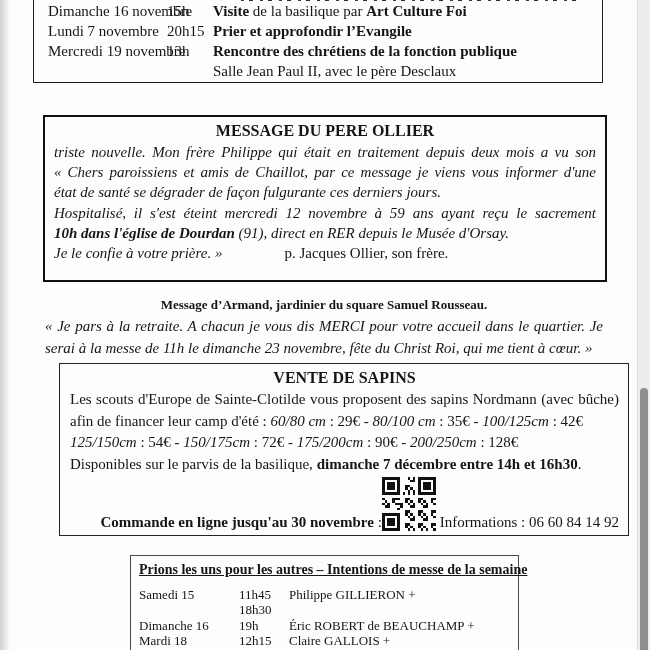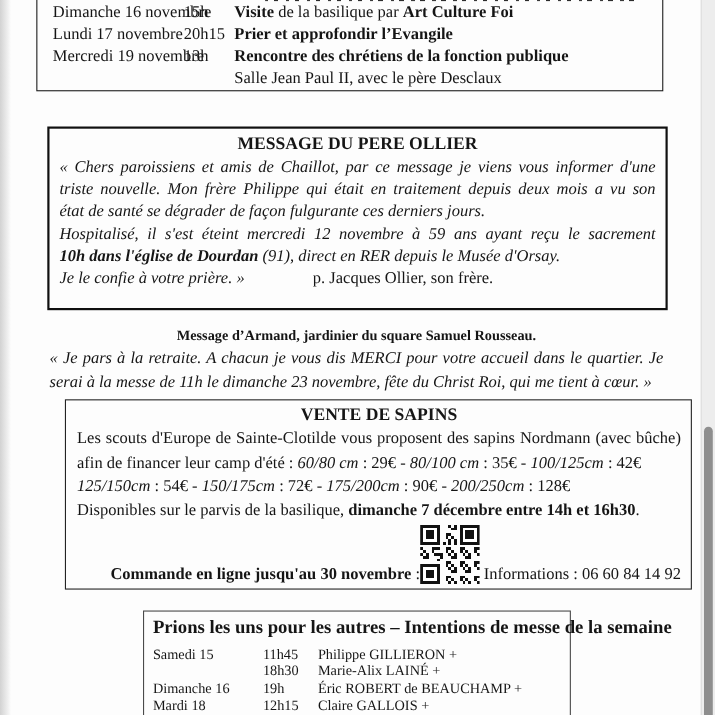--- a/index.html
+++ b/index.html
@@ -44,58 +44,58 @@
   #sapins-box{left:43px;top:363px;width:570px;height:173px;border:1.5px solid #232323;
               padding:3px 9px 0 10px;font-size:15px;line-height:21.5px;margin-left:16px;}
   #sapins-box .title{font-size:16px;line-height:22px;}
   .order-row{display:flex;align-items:flex-end;justify-content:flex-end;height:57px;margin-top:0;}
   .order-left,.order-right{white-space:nowrap;line-height:20px;}
   .qr{width:54px;height:54px;margin:0 4px 1px 0;}
 
   
   #intentions-box{left:130px;top:555px;width:389px;height:120px;border:1px solid #4a4a4a;
                   padding:6px 8px 0 8px;font-size:13px;line-height:15.5px;}
-  #intentions-box .title{font-size:17px;margin-bottom:9px;white-space:nowrap;}
+  #intentions-box .title{font-size:14px;text-decoration:underline;margin-bottom:9px;white-space:nowrap;}
   .int-row{display:grid;grid-template-columns:100px 50px auto;white-space:nowrap;}
 </style>
 </head>
 <body>
 
 <div id="stage">
 
   <div class="docbox" id="schedule-box">
     <div class="sched-remnant">
       <div class="dashes"></div>
     </div>
     <div class="sched-row">
       <span>Dimanche 16 novembre</span>
       <span>15h</span>
       <span><span class="b">Visite</span><span> de la basilique par </span><span class="b">Art Culture Foi</span></span>
     </div>
     <div class="sched-row">
-      <span>Lundi 17 novembre</span>
+      <span>Lundi 7 novembre</span>
       <span>20h15</span>
       <span class="b">Prier et approfondir l’Evangile</span>
     </div>
     <div class="sched-row">
       <span>Mercredi 19 novembre</span>
       <span>13h</span>
       <span class="b">Rencontre des chrétiens de la fonction publique</span>
     </div>
     <div class="sched-row">
       <span></span>
       <span></span>
       <span>Salle Jean Paul II, avec le père Desclaux</span>
     </div>
   </div>
 
   <div class="docbox" id="message-box">
     <div class="title b center">MESSAGE DU PERE OLLIER</div>
+    <div class="i stretch">triste nouvelle. Mon frère Philippe qui était en traitement depuis deux mois a vu son</div>
     <div class="i stretch">« Chers paroissiens et amis de Chaillot, par ce message je viens vous informer d'une</div>
-    <div class="i stretch">triste nouvelle. Mon frère Philippe qui était en traitement depuis deux mois a vu son</div>
     <div class="i">état de santé se dégrader de façon fulgurante ces derniers jours.</div>
     <div class="i stretch">Hospitalisé, il s'est éteint mercredi 12 novembre à 59 ans ayant reçu le sacrement</div>
     <div class="i"><span class="bi">10h dans l'église de Dourdan</span><span> (91), direct en RER depuis le Musée d'Orsay.</span></div>
     <div class="i sig-line">
         <span>Je le confie à votre prière. »</span>
         <span class="sig">p. Jacques Ollier, son frère.</span>
       </div>
   </div>
 
   <div class="docbox" id="armand">
@@ -214,21 +214,20 @@
   <div class="docbox" id="intentions-box">
     <div class="title b">Prions les uns pour les autres – Intentions de messe de la semaine</div>
     <div class="int-row">
       <span>Samedi 15</span>
       <span>11h45</span>
       <span>Philippe GILLIERON +</span>
     </div>
     <div class="int-row">
       <span></span>
       <span>18h30</span>
-      <span>Marie-Alix LAINÉ +</span>
     </div>
     <div class="int-row">
       <span>Dimanche 16</span>
       <span>19h</span>
       <span>Éric ROBERT de BEAUCHAMP +</span>
     </div>
     <div class="int-row">
       <span>Mardi 18</span>
       <span>12h15</span>
       <span>Claire GALLOIS +</span>

